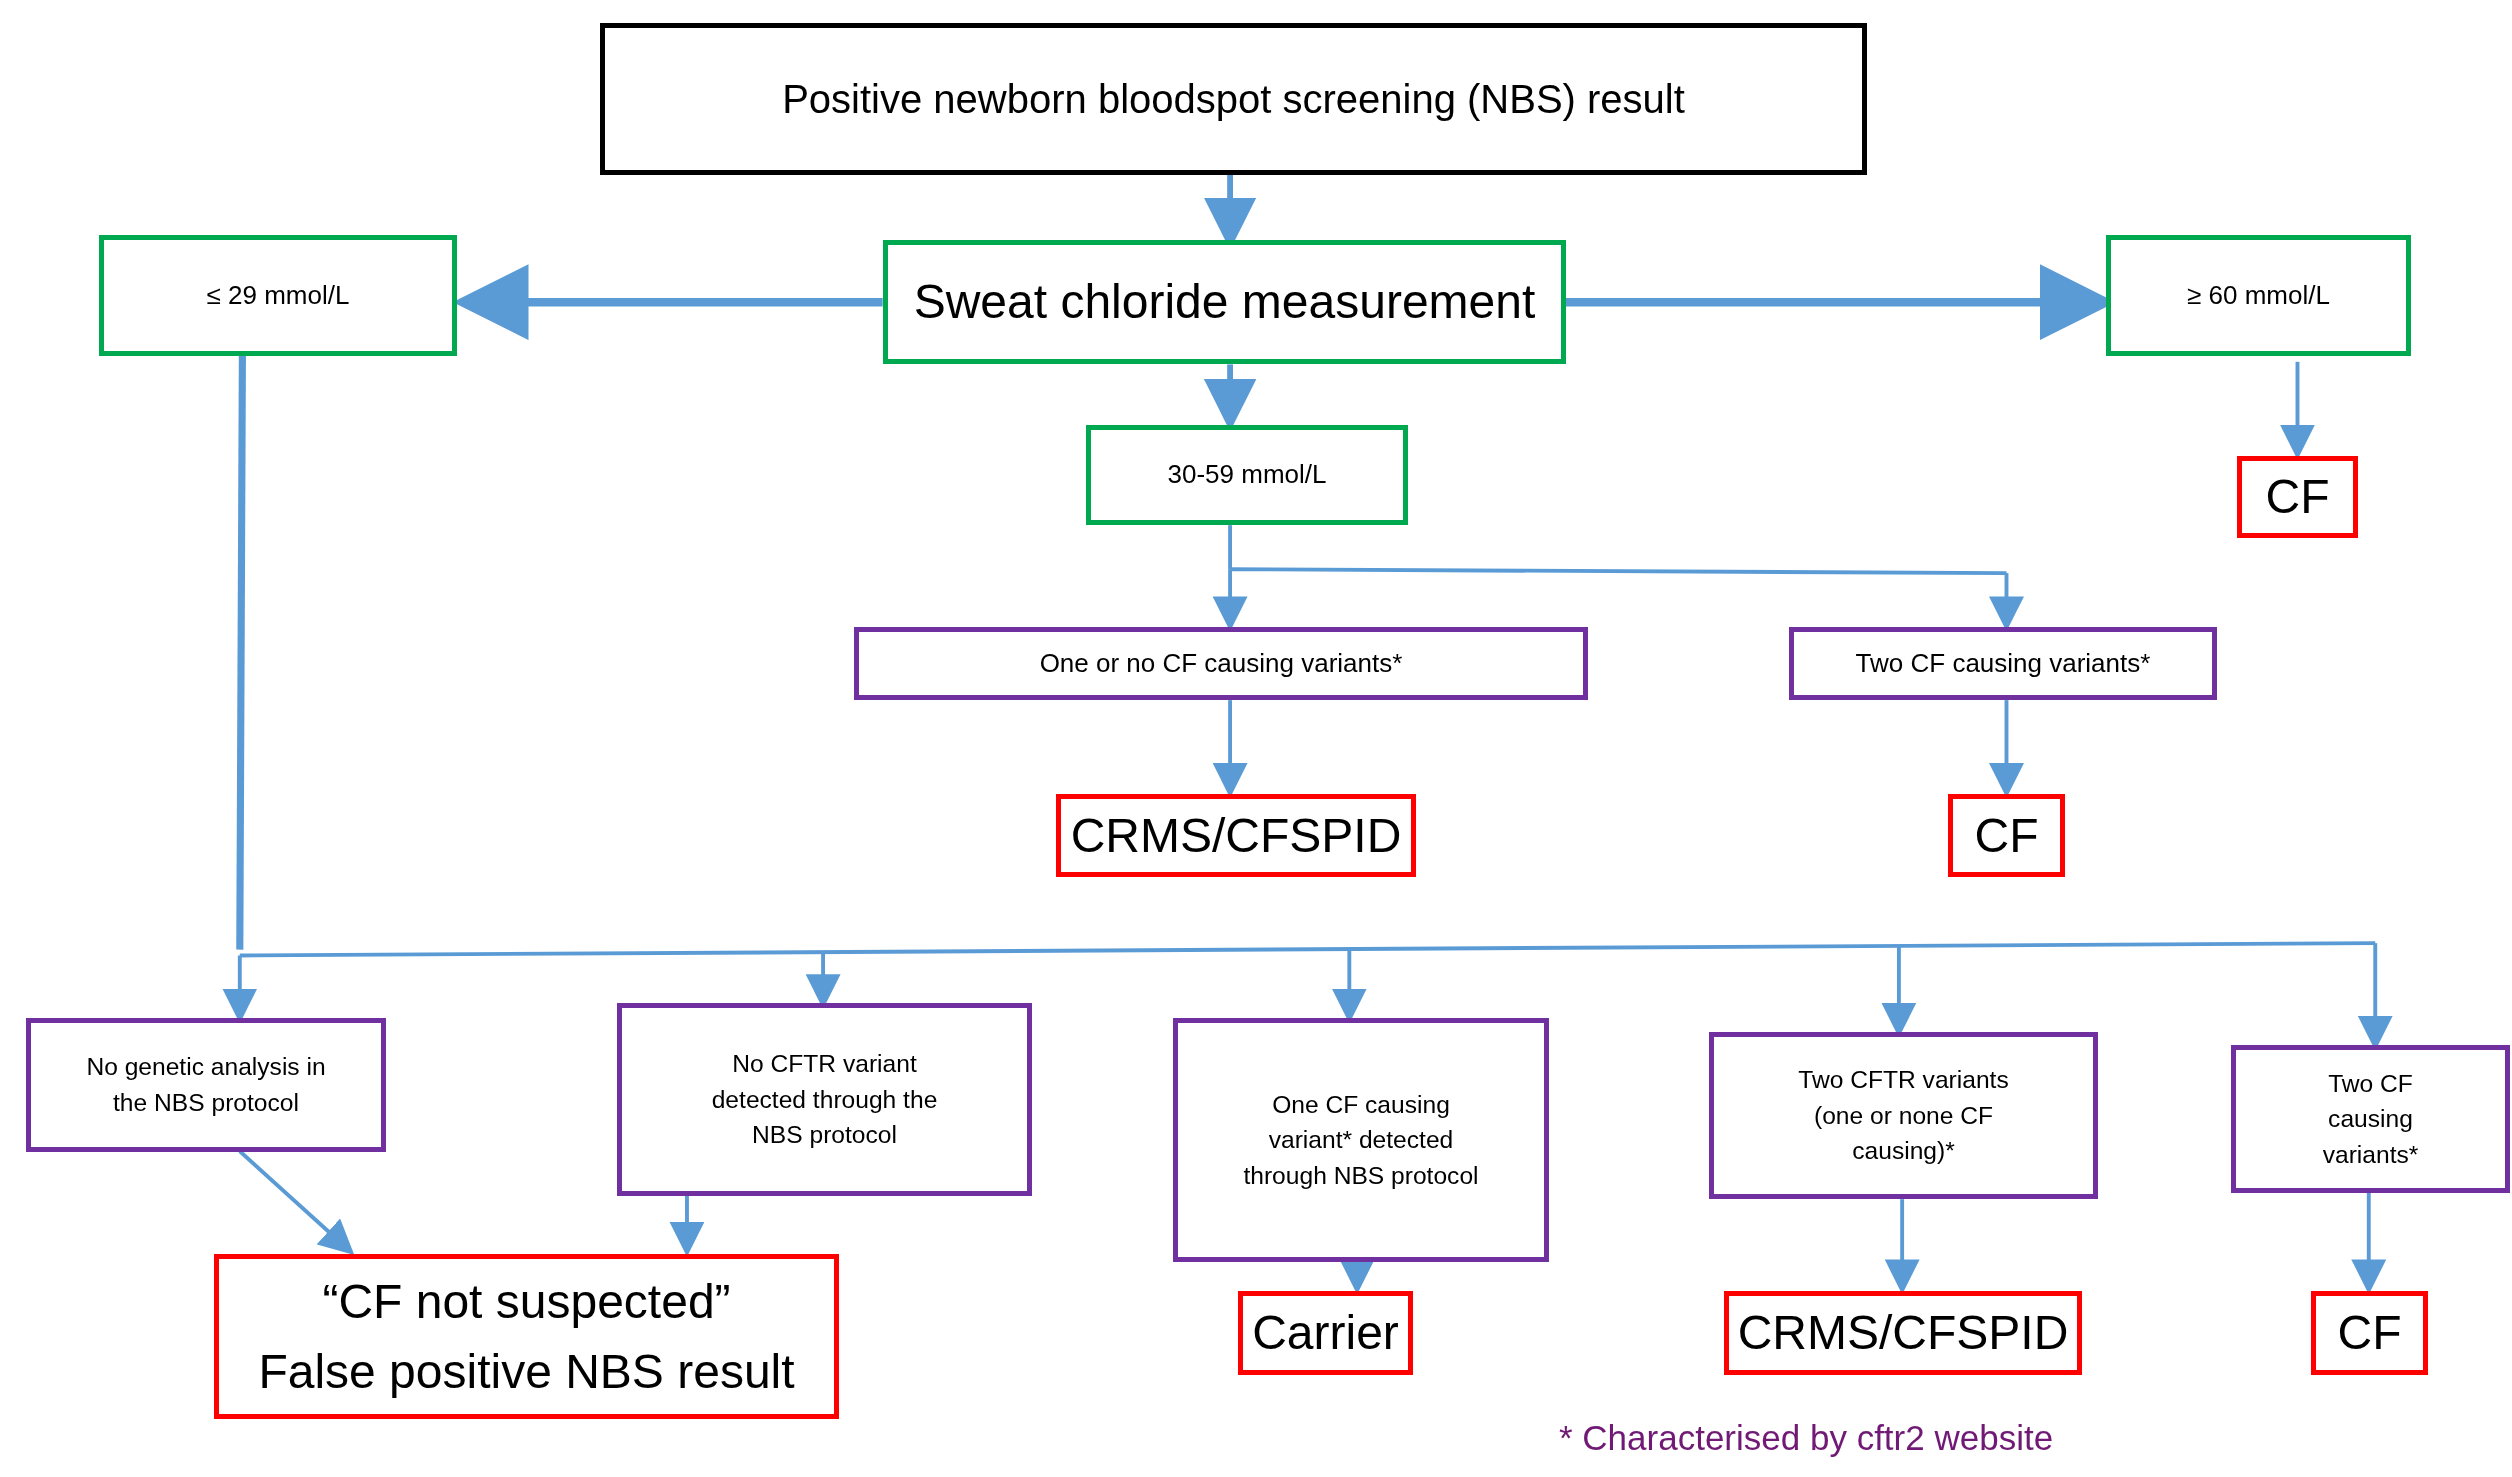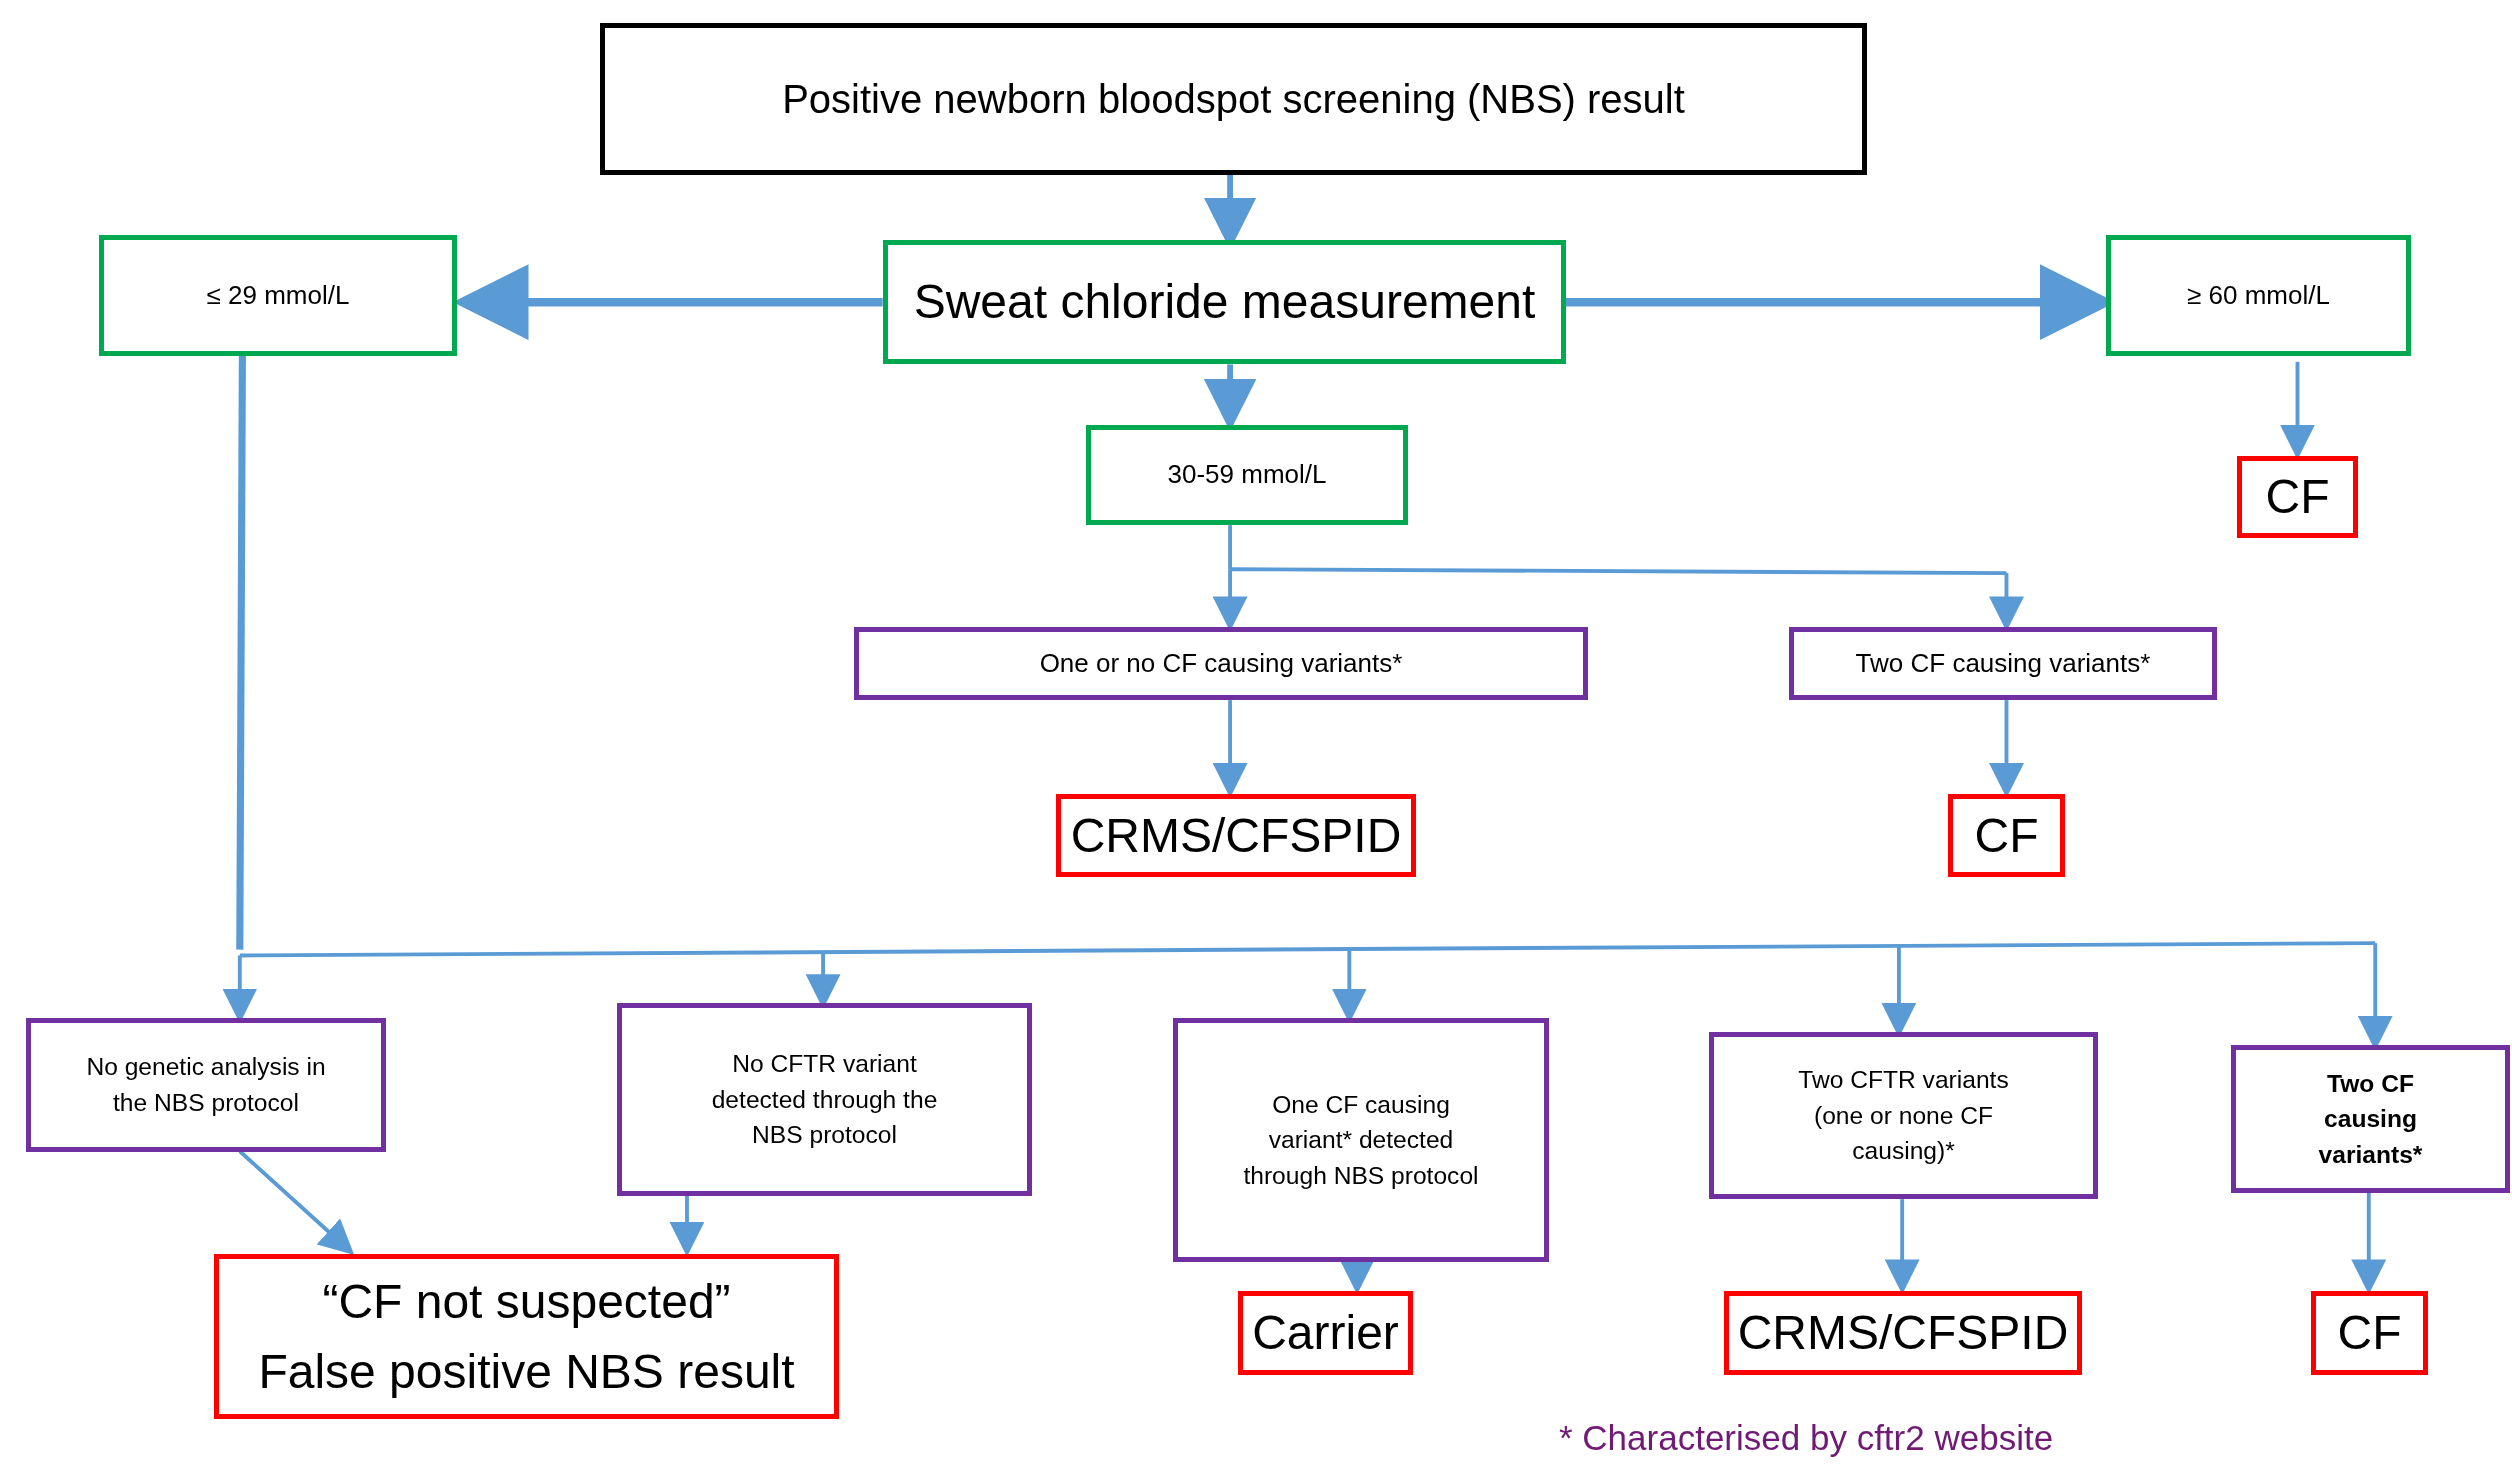--- a/index.html
+++ b/index.html
@@ -169,21 +169,21 @@
 variant* detected
 through NBS protocol</span>
   </div>
 
   <div class="node n-purple fs-xs" style="left:1709px; top:1032px; width:389px; height:167px;">
     <span class="txt">Two CFTR variants
 (one or none CF
 causing)*</span>
   </div>
 
-  <div class="node n-purple fs-xs" style="left:2231px; top:1045px; width:279px; height:148px;font-weight:bold;">
+  <div class="node n-purple fs-xs" style="left:2231px; top:1045px; width:279px; height:148px;">
     <span class="txt">Two CF
 causing
 variants*</span>
   </div>
 
   <div class="node n-red fs-lg" style="left:214px; top:1254px; width:625px; height:165px;">
     <span class="txt">“CF not suspected”
 False positive NBS result</span>
   </div>
 

